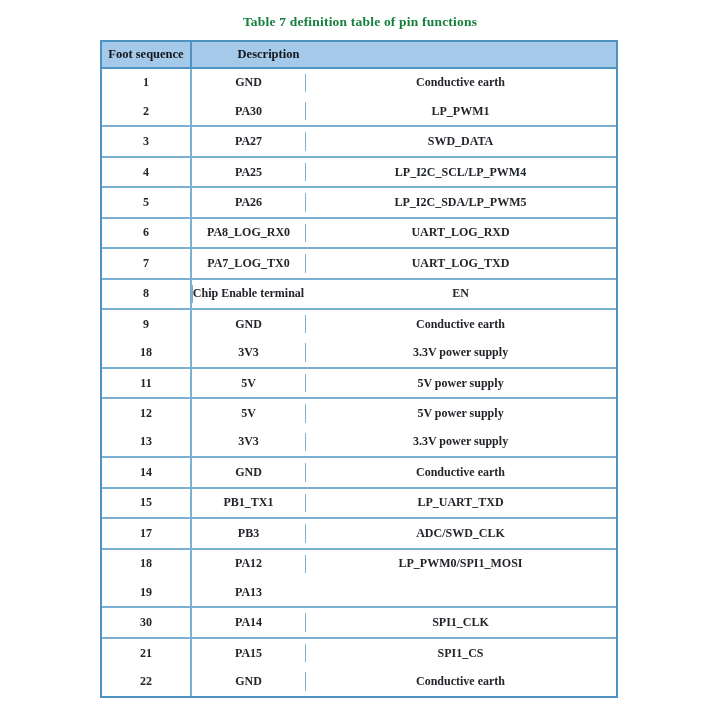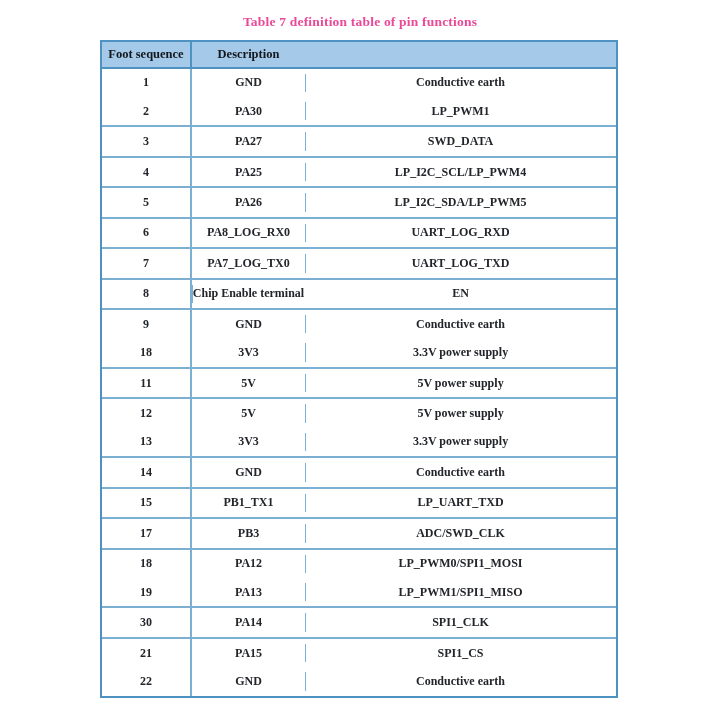--- a/index.html
+++ b/index.html
@@ -16,37 +16,38 @@
     overflow: hidden;
   }
   .doc-title {
     position: absolute;
     top: 14px;
     left: 0;
     right: 0;
     text-align: center;
     font-size: 13.5px;
     font-weight: bold;
-    color: #ec4899;
+    color: #15803d;
     letter-spacing: 0.2px;
   }
   .pin-table {
     position: absolute;
     left: 100px;
     top: 40px;
     width: 514px;
     border: 2px solid #4e92c2;
     background: #ffffff;
   }
   .hdr-row {
     display: grid;
     grid-template-columns: 90px 113px 1fr;
     background: #a4c9e9;
     border-bottom: 2px solid #4e92c2;
     height: 24.5px;
+    gap: 20px;
   }
   .hdr-cell {
     display: flex;
     align-items: center;
     justify-content: center;
     font-weight: bold;
     font-size: 12.5px;
     color: #14181d;
   }
   .hdr-cell.h1, .hdr-cell.h2 { border-right: 2px solid #4e92c2; }
@@ -214,21 +215,20 @@
 
     <div class="group">
       <div class="row">
         <div class="cell c1">18</div>
         <div class="cell c2">PA12</div>
         <div class="cell c3">LP_PWM0/SPI1_MOSI</div>
       </div>
       <div class="row">
         <div class="cell c1">19</div>
         <div class="cell c2">PA13</div>
-        <div class="cell c3">LP_PWM1/SPI1_MISO</div>
       </div>
     </div>
 
     <div class="group">
       <div class="row">
         <div class="cell c1">30</div>
         <div class="cell c2">PA14</div>
         <div class="cell c3">SPI1_CLK</div>
       </div>
     </div>

